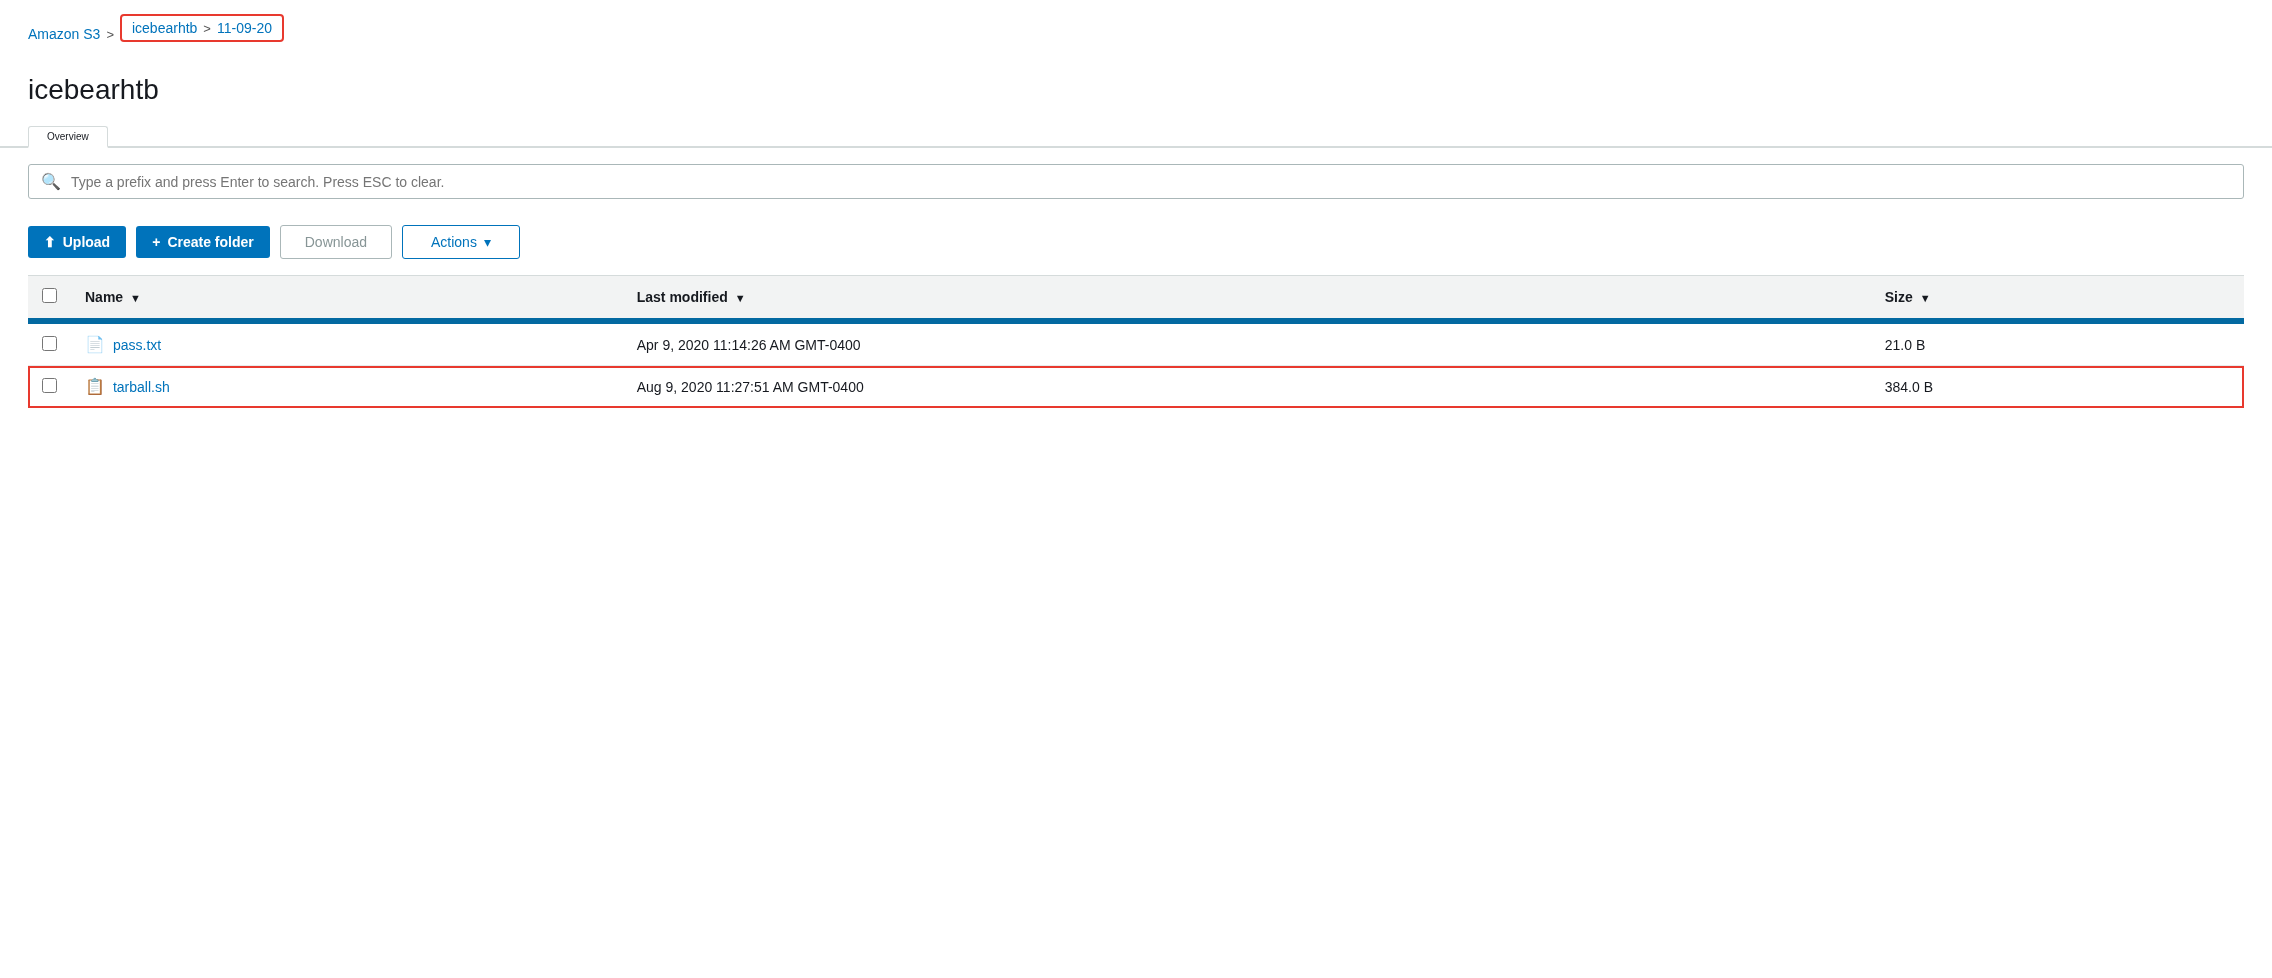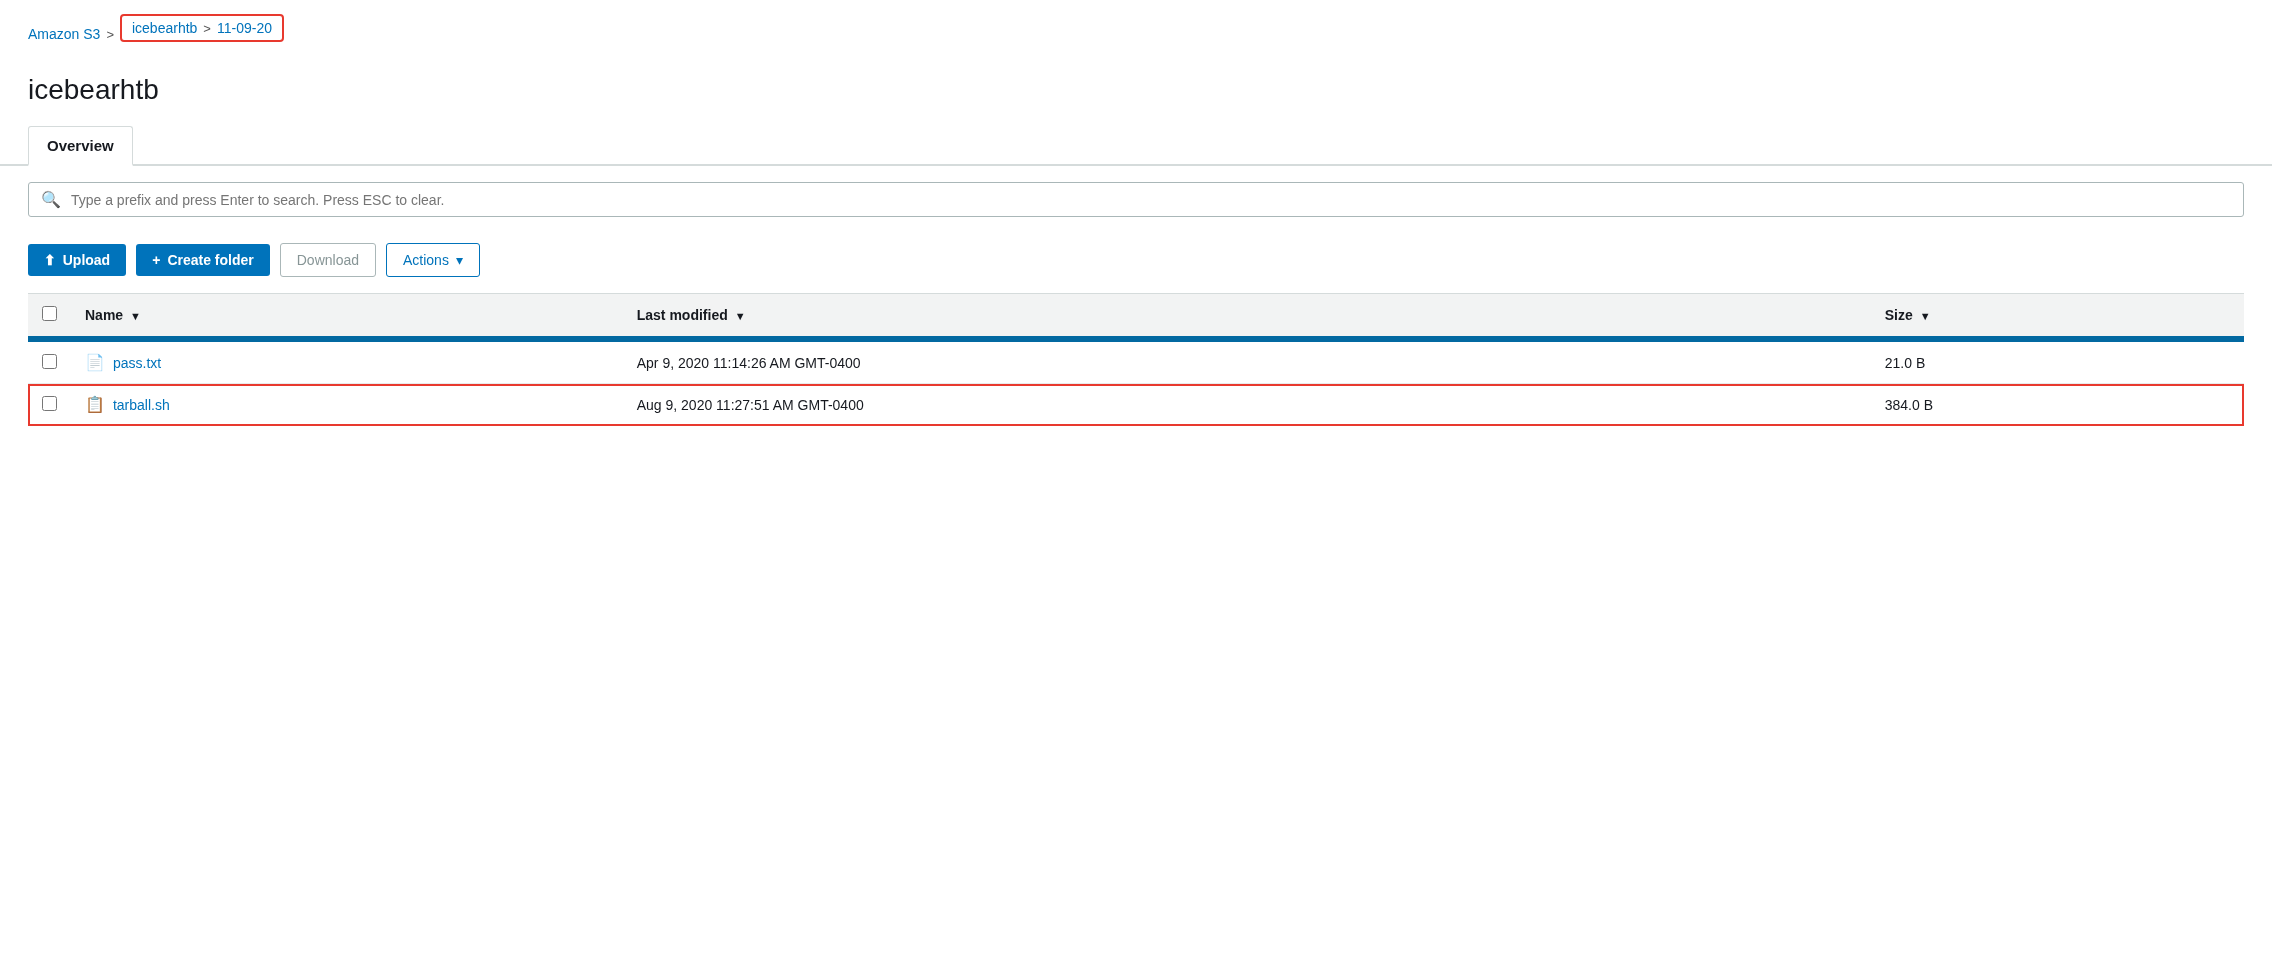--- a/index.html
+++ b/index.html
@@ -46,23 +46,23 @@
       font-weight: 400;
       color: #16191f;
     }
     .tabs-bar {
       padding: 0 28px;
       border-bottom: 2px solid #d5dbdb;
       margin-top: 10px;
     }
     .tab {
       display: inline-block;
-      padding: 10px 18px;
-      font-size: 15px;
-      font-weight: 700;
+      padding: 4px 18px;
+      font-size: 10px;
+      font-weight: 400;
       color: #16191f;
       border: 1px solid #d5dbdb;
       border-bottom: 2px solid #fff;
       background: #fff;
       margin-bottom: -2px;
       cursor: pointer;
       border-radius: 3px 3px 0 0;
     }
     .search-bar-section {
       padding: 16px 28px;
@@ -107,34 +107,34 @@
       cursor: pointer;
       display: flex;
       align-items: center;
       gap: 7px;
     }
     .btn-secondary {
       background: #fff;
       color: #0073bb;
       border: 1px solid #0073bb;
       border-radius: 3px;
-      padding: 8px 16px;
+      padding: 8px 28px;
       font-size: 14px;
       font-weight: 400;
       cursor: pointer;
       display: flex;
       align-items: center;
       gap: 7px;
     }
     .btn-disabled {
       background: #fff;
       color: #879596;
       border: 1px solid #aab7b8;
       border-radius: 3px;
-      padding: 8px 16px;
+      padding: 8px 24px;
       font-size: 14px;
       font-weight: 400;
       cursor: default;
     }
     .table-section {
       padding: 0 28px;
       background: #fff;
     }
     .table-header-row {
       background: #f2f3f3;

